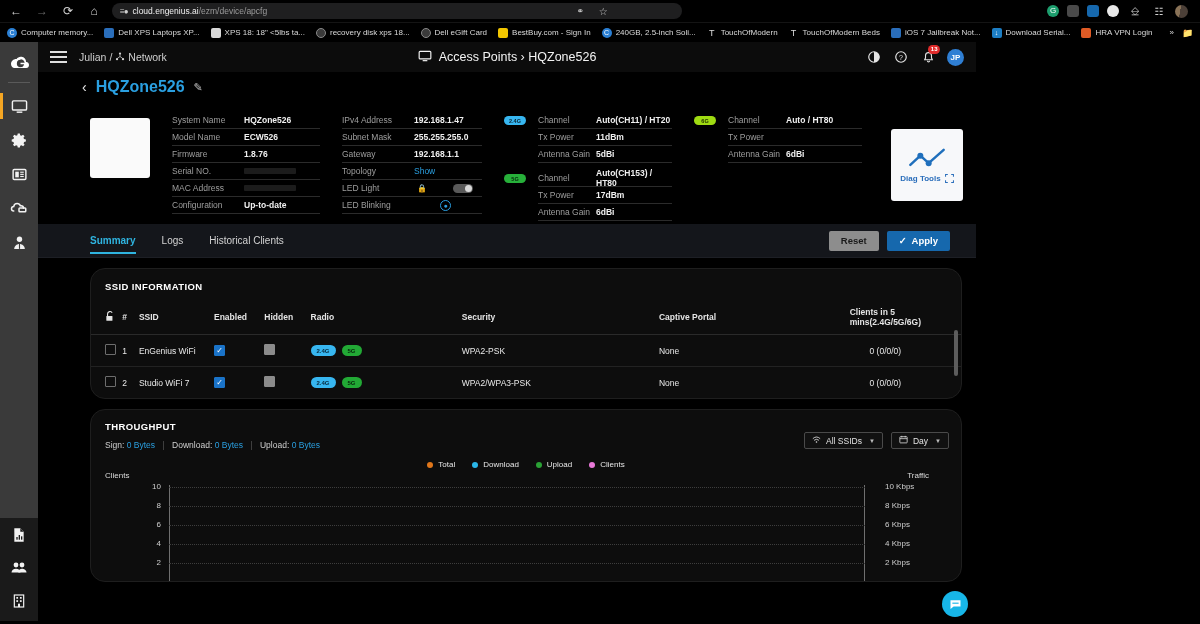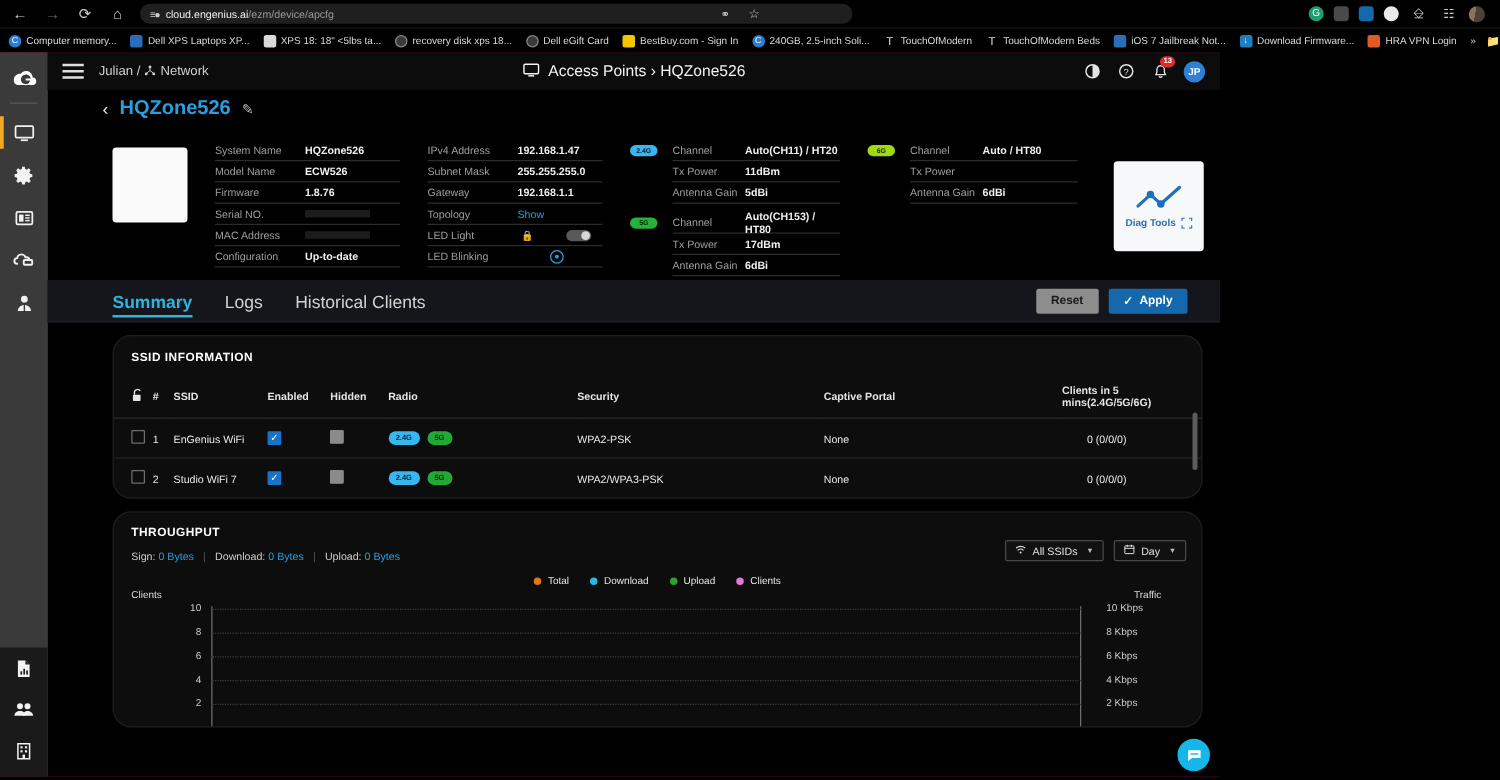--- a/index.html
+++ b/index.html
@@ -53,21 +53,21 @@
   .bm-ico {
     width: 10px; height: 10px; border-radius: 2px;
     flex: 0 0 auto; display: flex; align-items: center;
     justify-content: center; font-size: 7px; color: #fff;
   }
   .bm-more { margin-left: auto; display: flex; align-items: center; gap: 9px; }
 
   
   #app {
     position: relative; width: 976px; height: 579px;
-    background: #be185d; display: flex;
+    background: #84cc16; display: flex;
   }
 
   
   #sidebar {
     width: 38px; background: #3a3a3a; flex: 0 0 38px;
     display: flex; flex-direction: column; align-items: center;
     padding-top: 6px; position: relative;
   }
   .side-logo {
     width: 30px; height: 30px; display: flex;
@@ -193,21 +193,21 @@
     display: flex; align-items: flex-start; gap: 4px;
   }
 
   
   #tab-bar {
     height: 34px; background: #14161b; display: flex;
     align-items: center; padding-left: 52px; flex: 0 0 34px;
     position: relative; border-bottom: 1px solid #1d1f25;
   }
   .tab {
-    font-size: 14px; color: #d3d3d3; height: 34px;
+    font-size: 10px; color: #d3d3d3; height: 34px;
     display: flex; align-items: center; margin-right: 26px;
     position: relative;
   }
   .tab.active { color: #2fb4e0; font-weight: bold; }
   .tab.active::after {
     content: ""; position: absolute; left: 0; right: 0; bottom: 4px;
     height: 2px; background: #2fb4e0;
   }
   .tab-actions { margin-left: auto; display: flex; gap: 8px; padding-right: 26px; }
   .btn {
@@ -373,21 +373,21 @@
     <div class="bm">
         <span class="bm-ico" style="background:transparent;color:#ddd;font-size:9px">T</span>
         <span>TouchOfModern Beds</span>
       </div>
     <div class="bm">
         <span class="bm-ico" style="background:#2a6ebb"></span>
         <span>iOS 7 Jailbreak Not...</span>
       </div>
     <div class="bm">
         <span class="bm-ico" style="background:#1d7ec4">↓</span>
-        <span>Download Firmware...</span>
+        <span>Download Serial...</span>
       </div>
     <div class="bm">
         <span class="bm-ico" style="background:#e05b25"></span>
         <span>HRA VPN Login</span>
       </div>
     <div class="bm-more">
       <span>»</span>
       <span class="bm">
           <span class="bm-ico" style="background:transparent;color:#ddd;font-size:9px">📁</span>
         </span>

